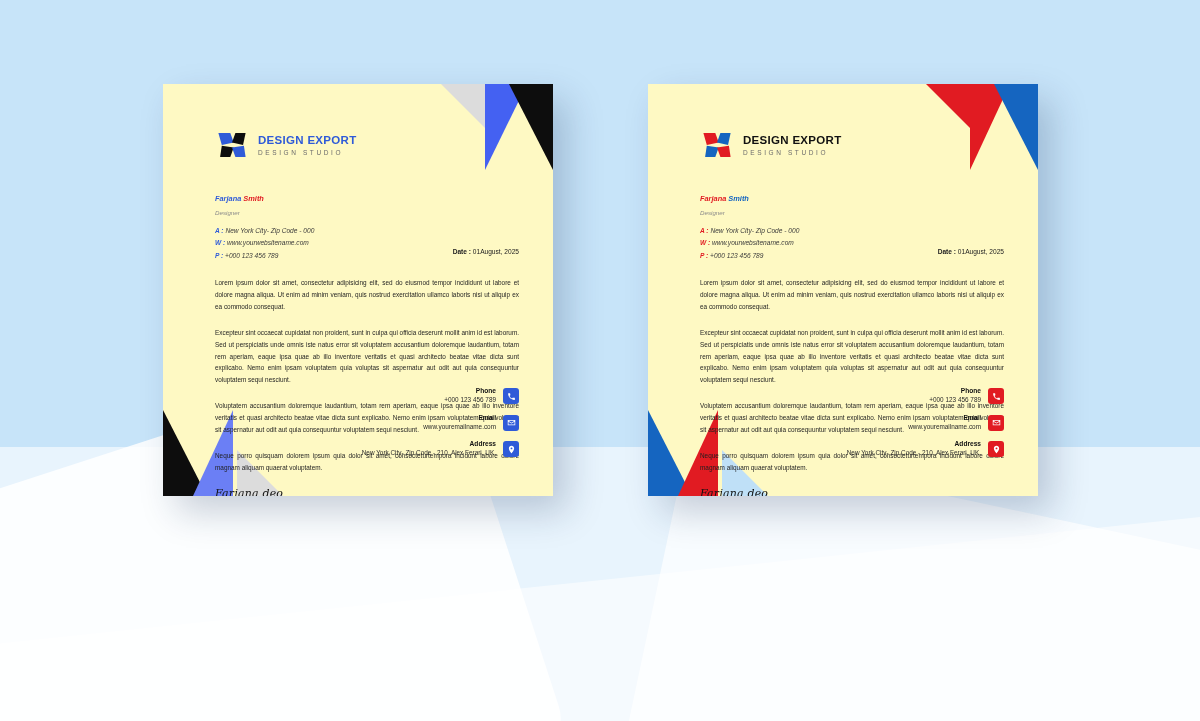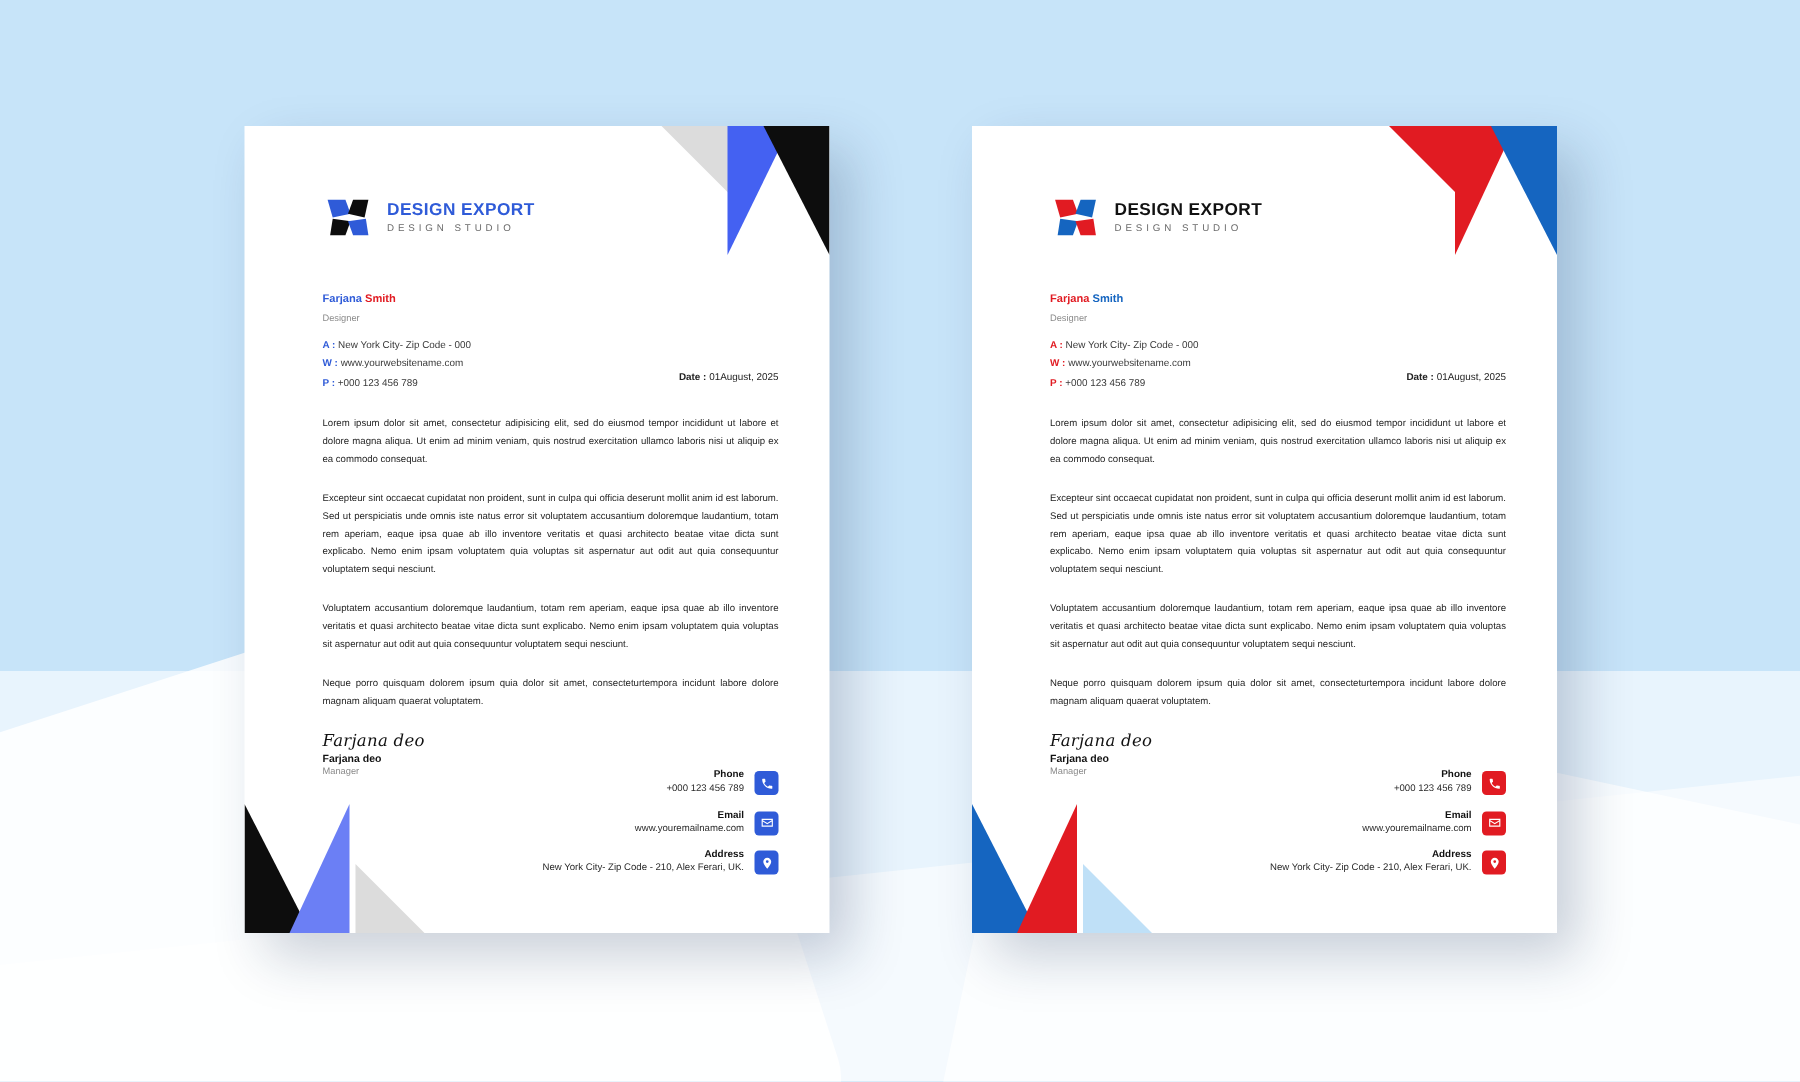--- a/index.html
+++ b/index.html
@@ -47,22 +47,22 @@
     opacity: .55;
     left: -100px; bottom: -160px;
     transform: rotate(-6deg);
   }
 
   
   .page {
     position: absolute;
     top: 84px;
     width: 390px;
-    height: 538px;
-    background: #ffffff;
+    height: 412px;
+    background: #fef9c3;
     box-shadow: 14px 16px 34px rgba(20,40,80,.22);
     overflow: hidden;
   }
   .page-left  { left: 163px; }
   .page-right { left: 648px; }
 
   
   .corner-tr { position: absolute; top: 0; right: 0; width: 132px; height: 86px; overflow: hidden; }
   .corner-bl { position: absolute; bottom: 0; left: 0; width: 132px; height: 86px; overflow: hidden; }
 
@@ -94,21 +94,21 @@
   .brand-text .brand-name {
     font-size: 11.5px; font-weight: bold; letter-spacing: .3px; line-height: 1.1;
   }
   .brand-text .brand-sub {
     font-size: 6.5px; letter-spacing: 2.6px; color: #6b6b6b; margin-top: 2px;
   }
   .left .brand-name { color: #2f5bd8; }
   .right .brand-name { color: #111111; }
 
   
-  .sender { margin-top: 8px; font-size: 6.6px; line-height: 1.9; color: #3a3a3a; }
+  .sender { margin-top: 8px; font-size: 6.6px; line-height: 1.9; color: #3a3a3a; font-style: italic; }
   .sender .name { font-size: 7.4px; font-weight: bold; margin-bottom: 1px; }
   .left .name .first { color: #2f5bd8; }
   .left .name .last { color: #e11b22; }
   .right .name .first { color: #e11b22; }
   .right .name .last { color: #1565c0; }
   .sender .role { color: #8a8a8a; font-size: 6.2px; margin-bottom: 6px; }
   .sender .k { font-weight: bold; }
   .left .k { color: #2f5bd8; }
   .right .k { color: #e11b22; }
 

